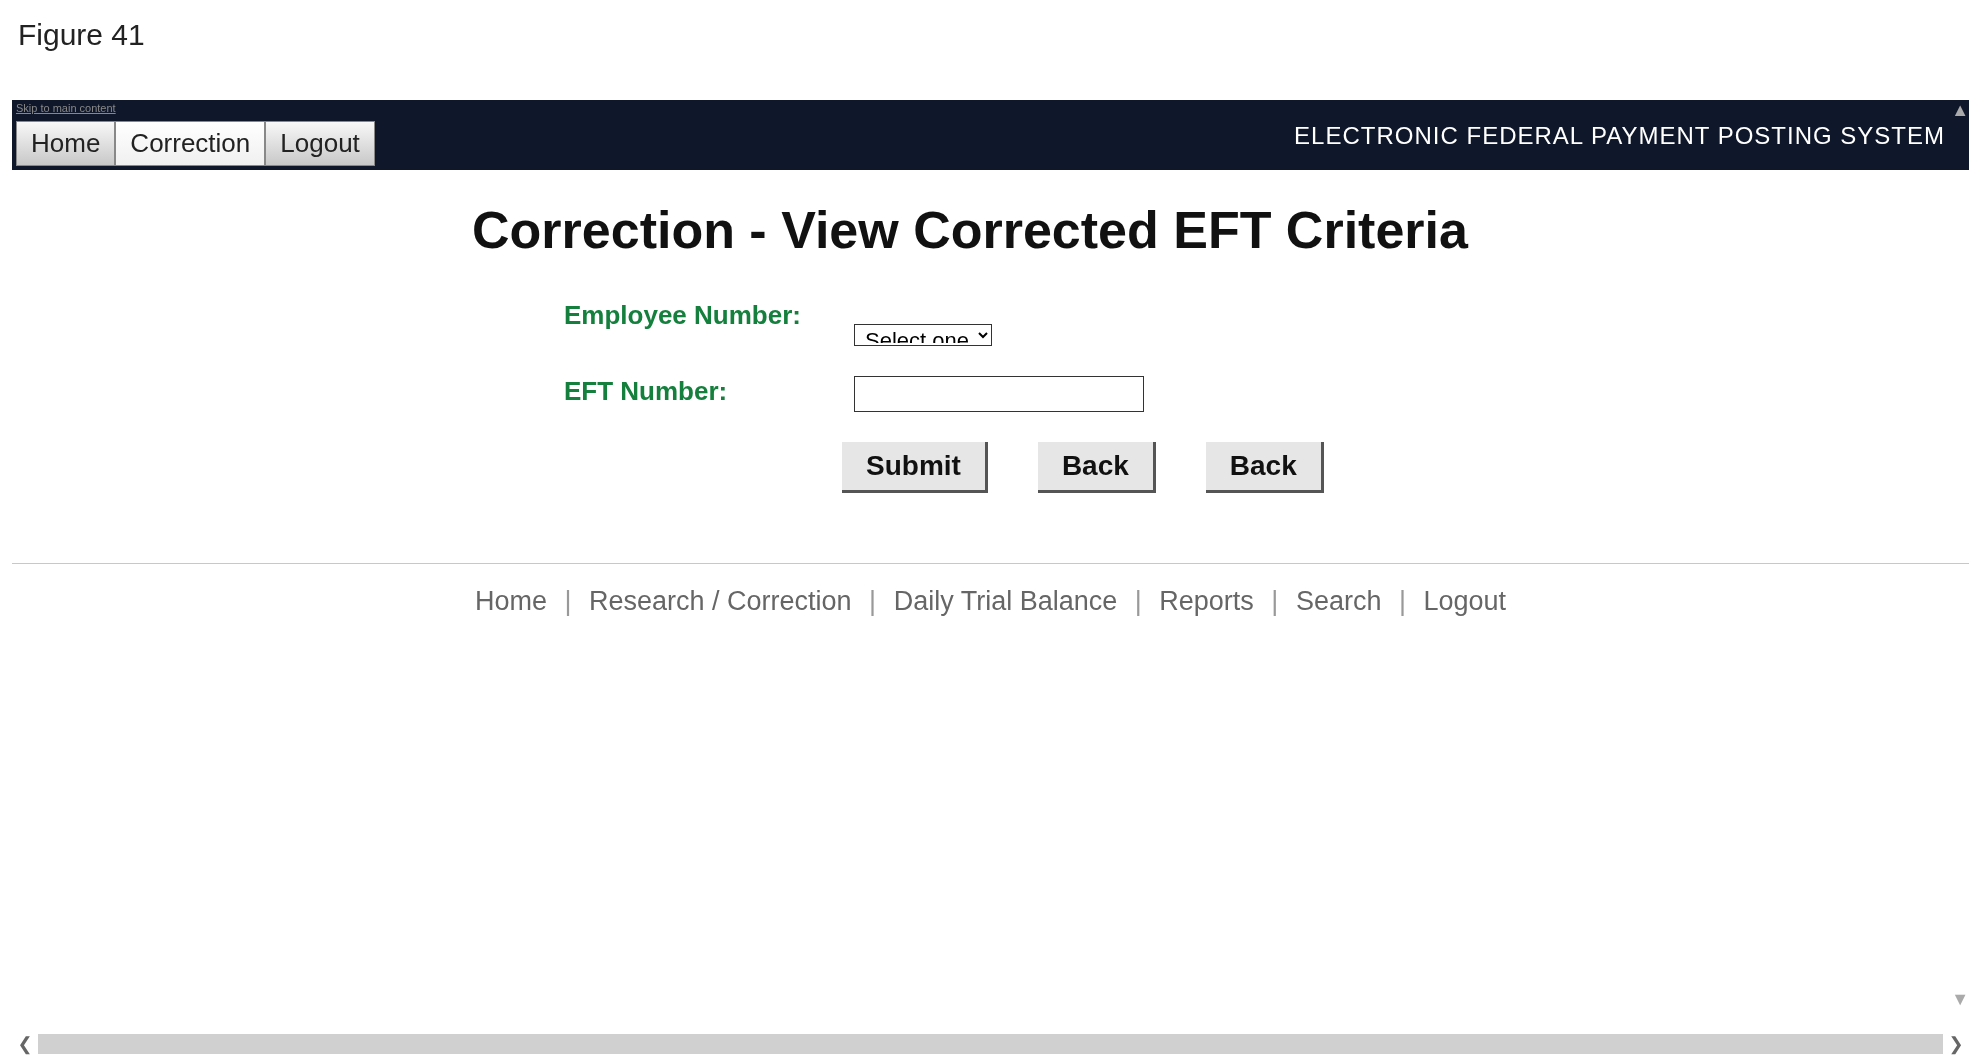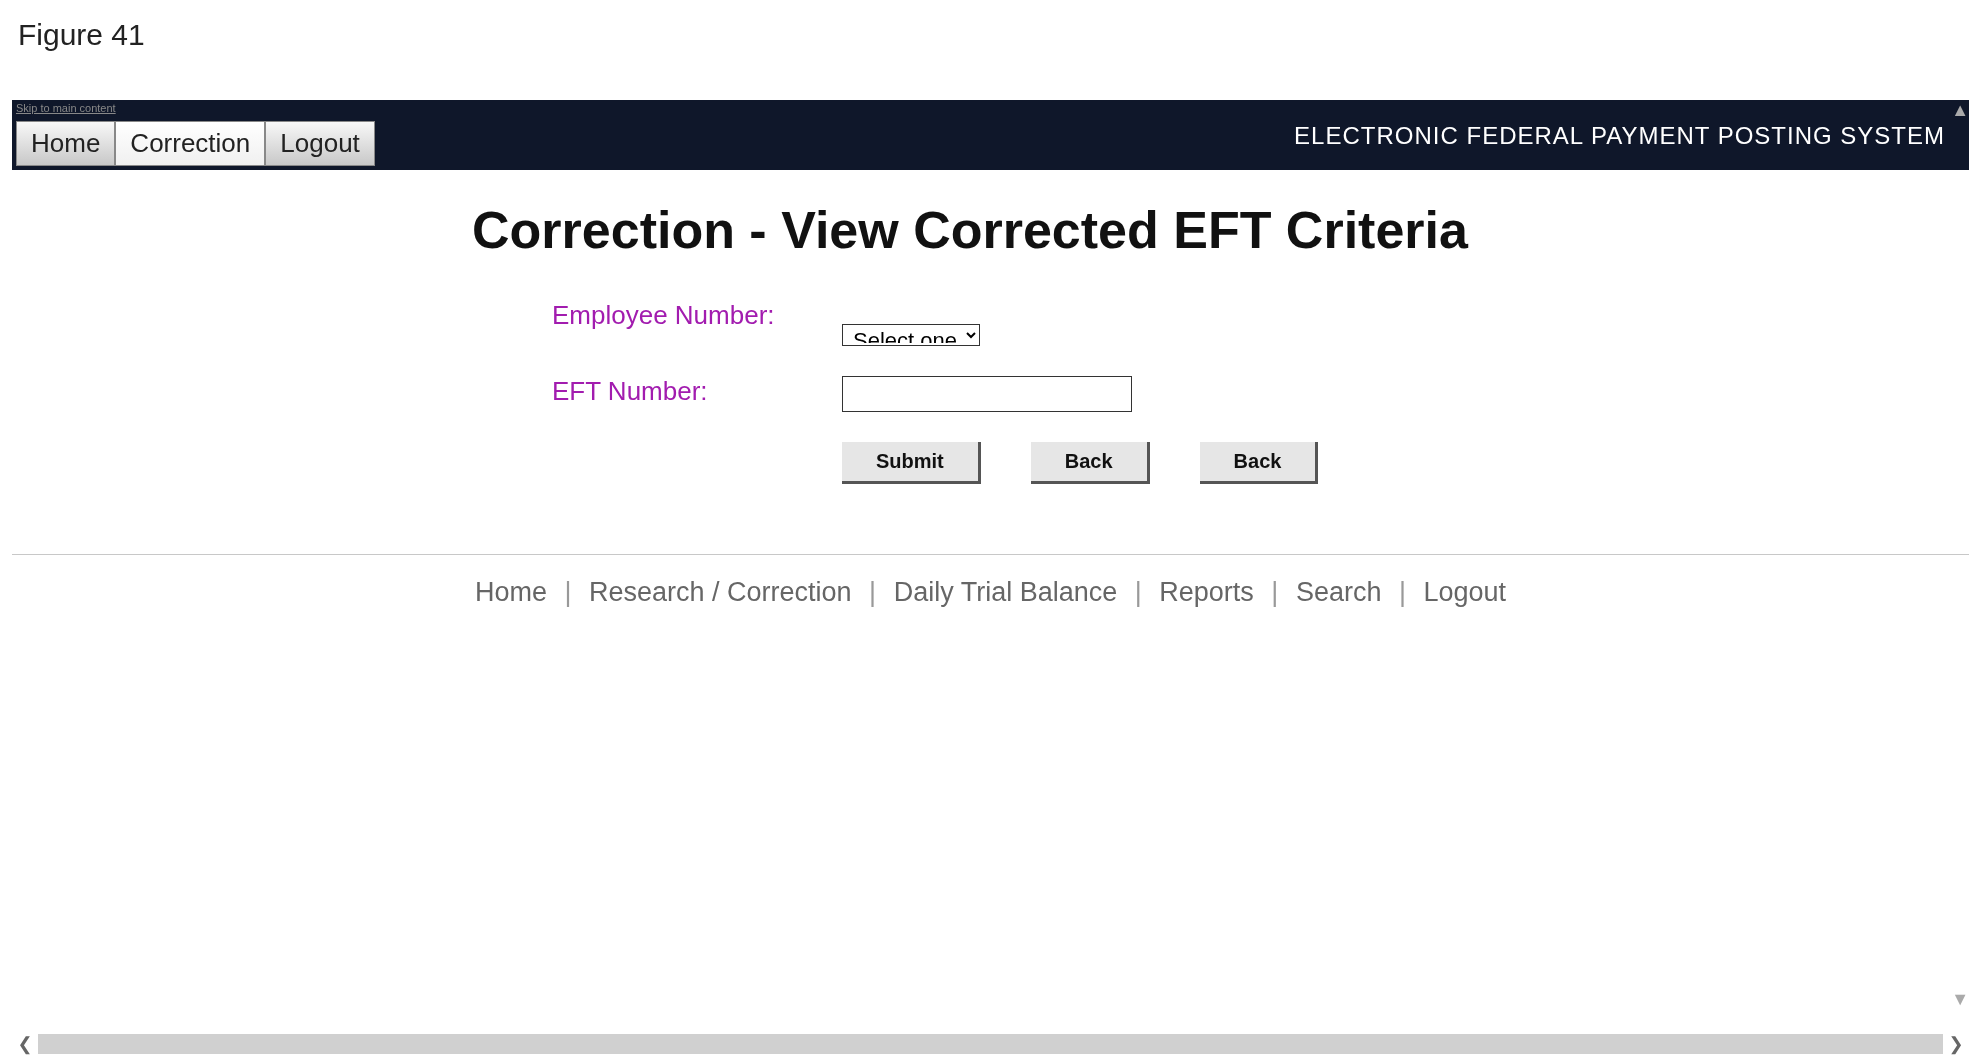--- a/index.html
+++ b/index.html
@@ -82,22 +82,23 @@
       margin-left: 540px;
     }
     .form-row {
       display: flex;
       align-items: flex-start;
       margin-bottom: 30px;
     }
     .form-label {
       width: 290px;
       font-size: 26px;
-      font-weight: normal;
-      color: #a21caf;
+      font-weight: bold;
+      color: #15803d;
+      margin-left: 12px;
     }
     .form-select {
       font-size: 22px;
       padding: 2px 6px;
       border: 1px solid #333;
       background: #fff;
       height: 22px;
       margin-top: 24px;
     }
     .form-input {
@@ -111,22 +112,22 @@
       margin-left: 830px;
       margin-top: 20px;
       display: flex;
       gap: 50px;
     }
     .btn {
       background: #e6e6e6;
       border: none;
       border-right: 3px solid #555;
       border-bottom: 3px solid #555;
-      padding: 8px 34px;
-      font-size: 20px;
+      padding: 8px 24px;
+      font-size: 28px;
       font-weight: bold;
       cursor: pointer;
       color: #111;
     }
     .divider {
       margin-top: 70px;
       border: none;
       border-top: 1px solid #c8c8c8;
       width: 100%;
     }

